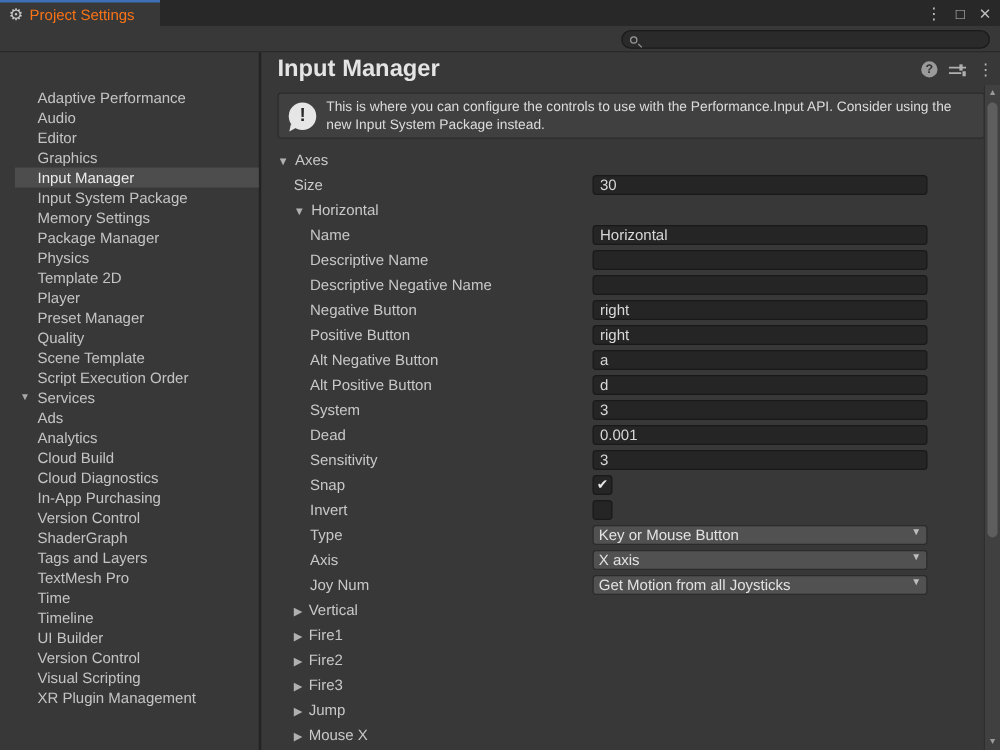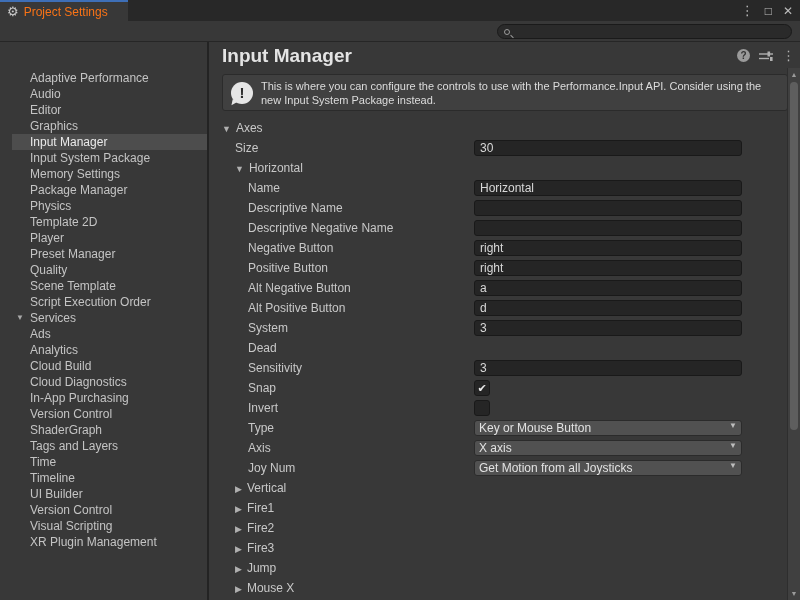--- a/index.html
+++ b/index.html
@@ -123,20 +123,21 @@
     <div class="side-item"><span>Script Execution Order</span></div>
     <div class="side-item"><span class="tri">▼</span><span>Services</span></div>
     <div class="side-item ind"><span>Ads</span></div>
     <div class="side-item ind"><span>Analytics</span></div>
     <div class="side-item ind"><span>Cloud Build</span></div>
     <div class="side-item ind"><span>Cloud Diagnostics</span></div>
     <div class="side-item ind"><span>In-App Purchasing</span></div>
     <div class="side-item ind"><span>Version Control</span></div>
     <div class="side-item"><span>ShaderGraph</span></div>
     <div class="side-item"><span>Tags and Layers</span></div>
+    <div class="side-item"><span>TextMesh Pro</span></div>
     <div class="side-item"><span>Time</span></div>
     <div class="side-item"><span>Timeline</span></div>
     <div class="side-item"><span>UI Builder</span></div>
     <div class="side-item"><span>Version Control</span></div>
     <div class="side-item"><span>Visual Scripting</span></div>
     <div class="side-item"><span>XR Plugin Management</span></div>
   </div>
 </div>
 
 <div class="main">
@@ -234,20 +235,25 @@
     <div class="frow">
       <span class="flabel l2">System</span>
       <div class="ctrl">
           <div class="tfield">
             <span>3</span>
           </div>
         </div>
     </div>
     <div class="frow">
       <span class="flabel l2">Dead</span>
+      <div class="ctrl">
+          <div class="tfield">
+            <span>0.001</span>
+          </div>
+        </div>
     </div>
     <div class="frow">
       <span class="flabel l2">Sensitivity</span>
       <div class="ctrl">
           <div class="tfield">
             <span>3</span>
           </div>
         </div>
     </div>
     <div class="frow">

